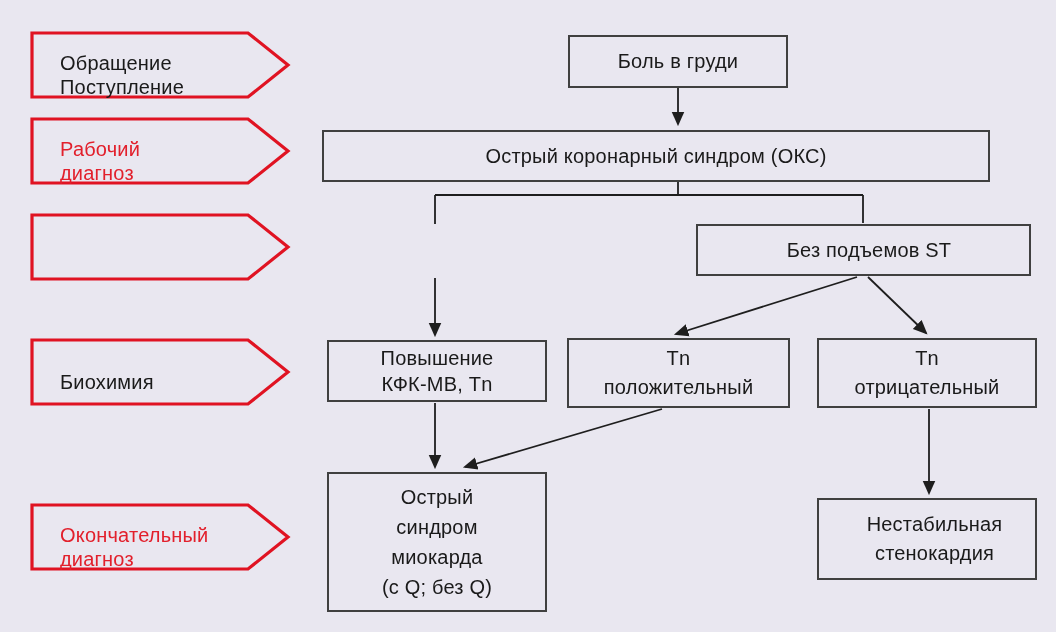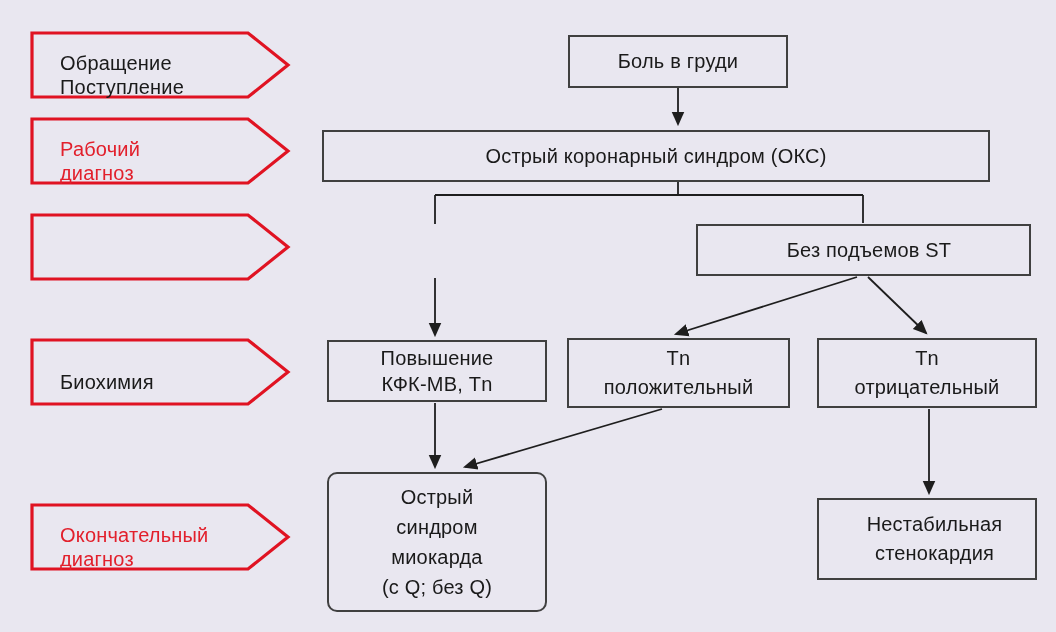--- a/index.html
+++ b/index.html
@@ -41,21 +41,21 @@
   }
   .box span{display:block;}
   
   #node-chest-pain      {left:568px;top:35px; width:220px;height:53px;}
   #node-acs             {left:311px;top:130px;width:668px;height:52px;margin-left:11px;}
   #node-st-elevation    {left:326px;top:225px;width:220px;height:52px;}
   #node-no-st-elevation {left:696px;top:224px;width:335px;height:52px;padding-left:11px;}
   #node-cpk-rise        {left:327px;top:340px;width:220px;height:62px;line-height:26px;}
   #node-tn-positive     {left:567px;top:338px;width:223px;height:70px;line-height:29px;}
   #node-tn-negative     {left:817px;top:338px;width:220px;height:70px;line-height:29px;}
-  #node-acute-mi        {left:327px;top:472px;width:220px;height:140px;line-height:30px;border-radius:10px;}
+  #node-acute-mi        {left:327px;top:472px;width:220px;height:140px;line-height:30px;}
   #node-unstable-angina {left:817px;top:498px;width:220px;height:82px;line-height:29px;padding-left:15px;}
   
   #connectors{position:absolute;inset:0;pointer-events:none;}
 </style>
 </head>
 <body>
 
 <div id="stage">
 
   <div class="banner" style="top:31px">

